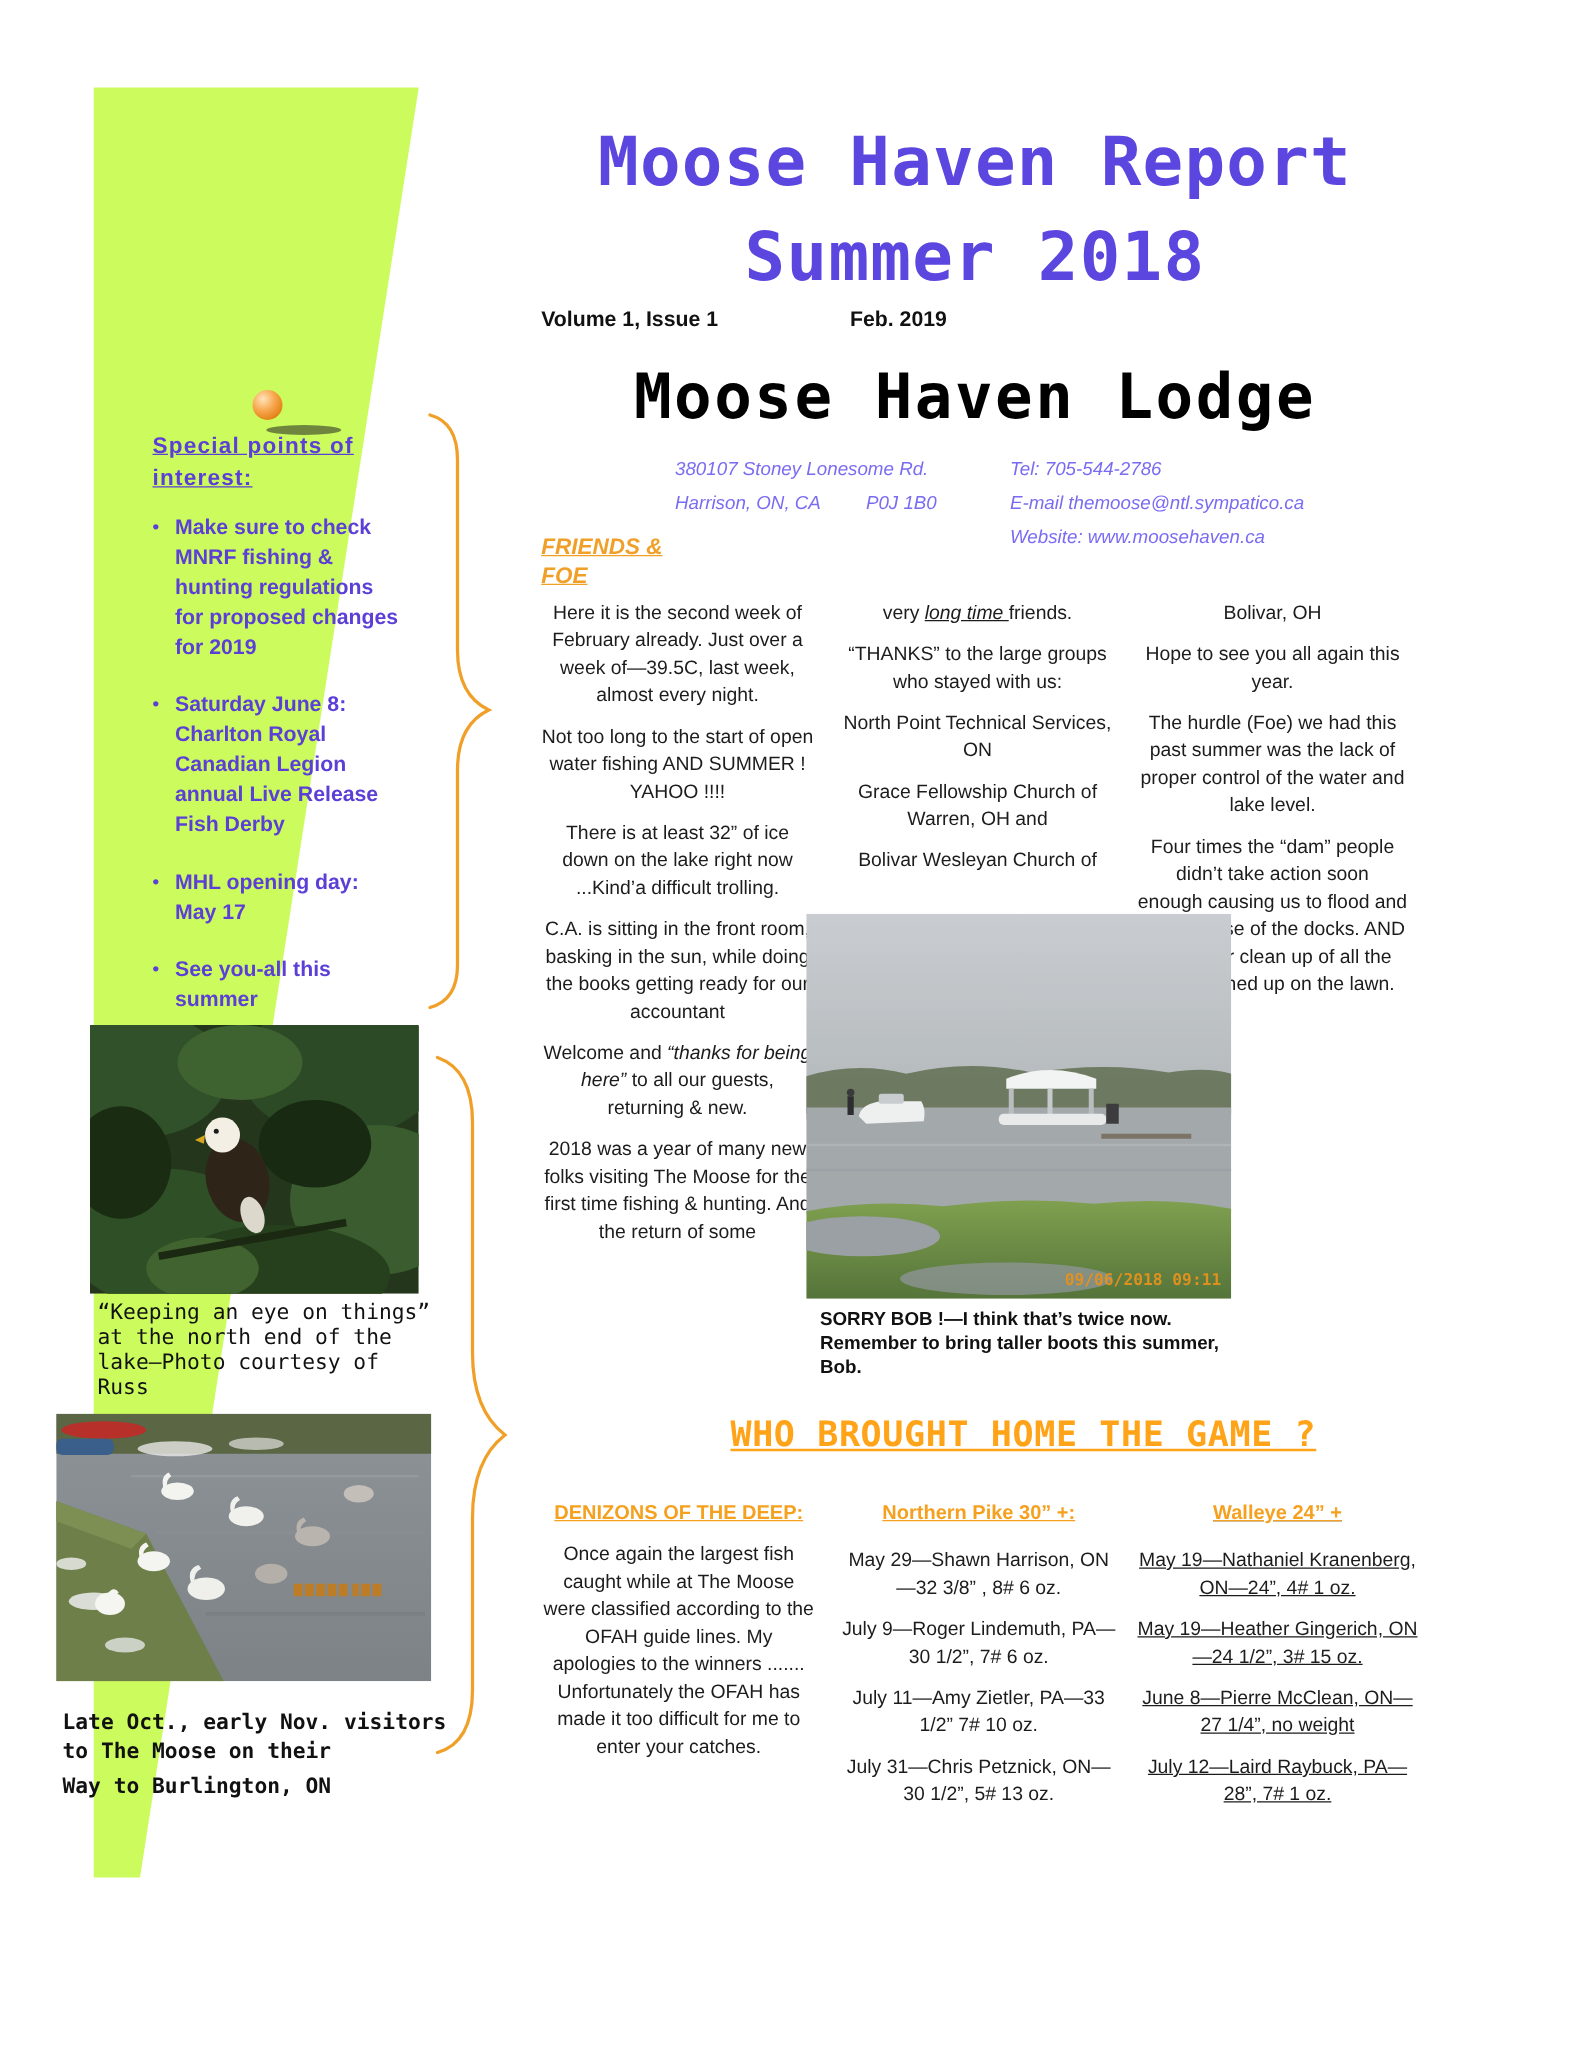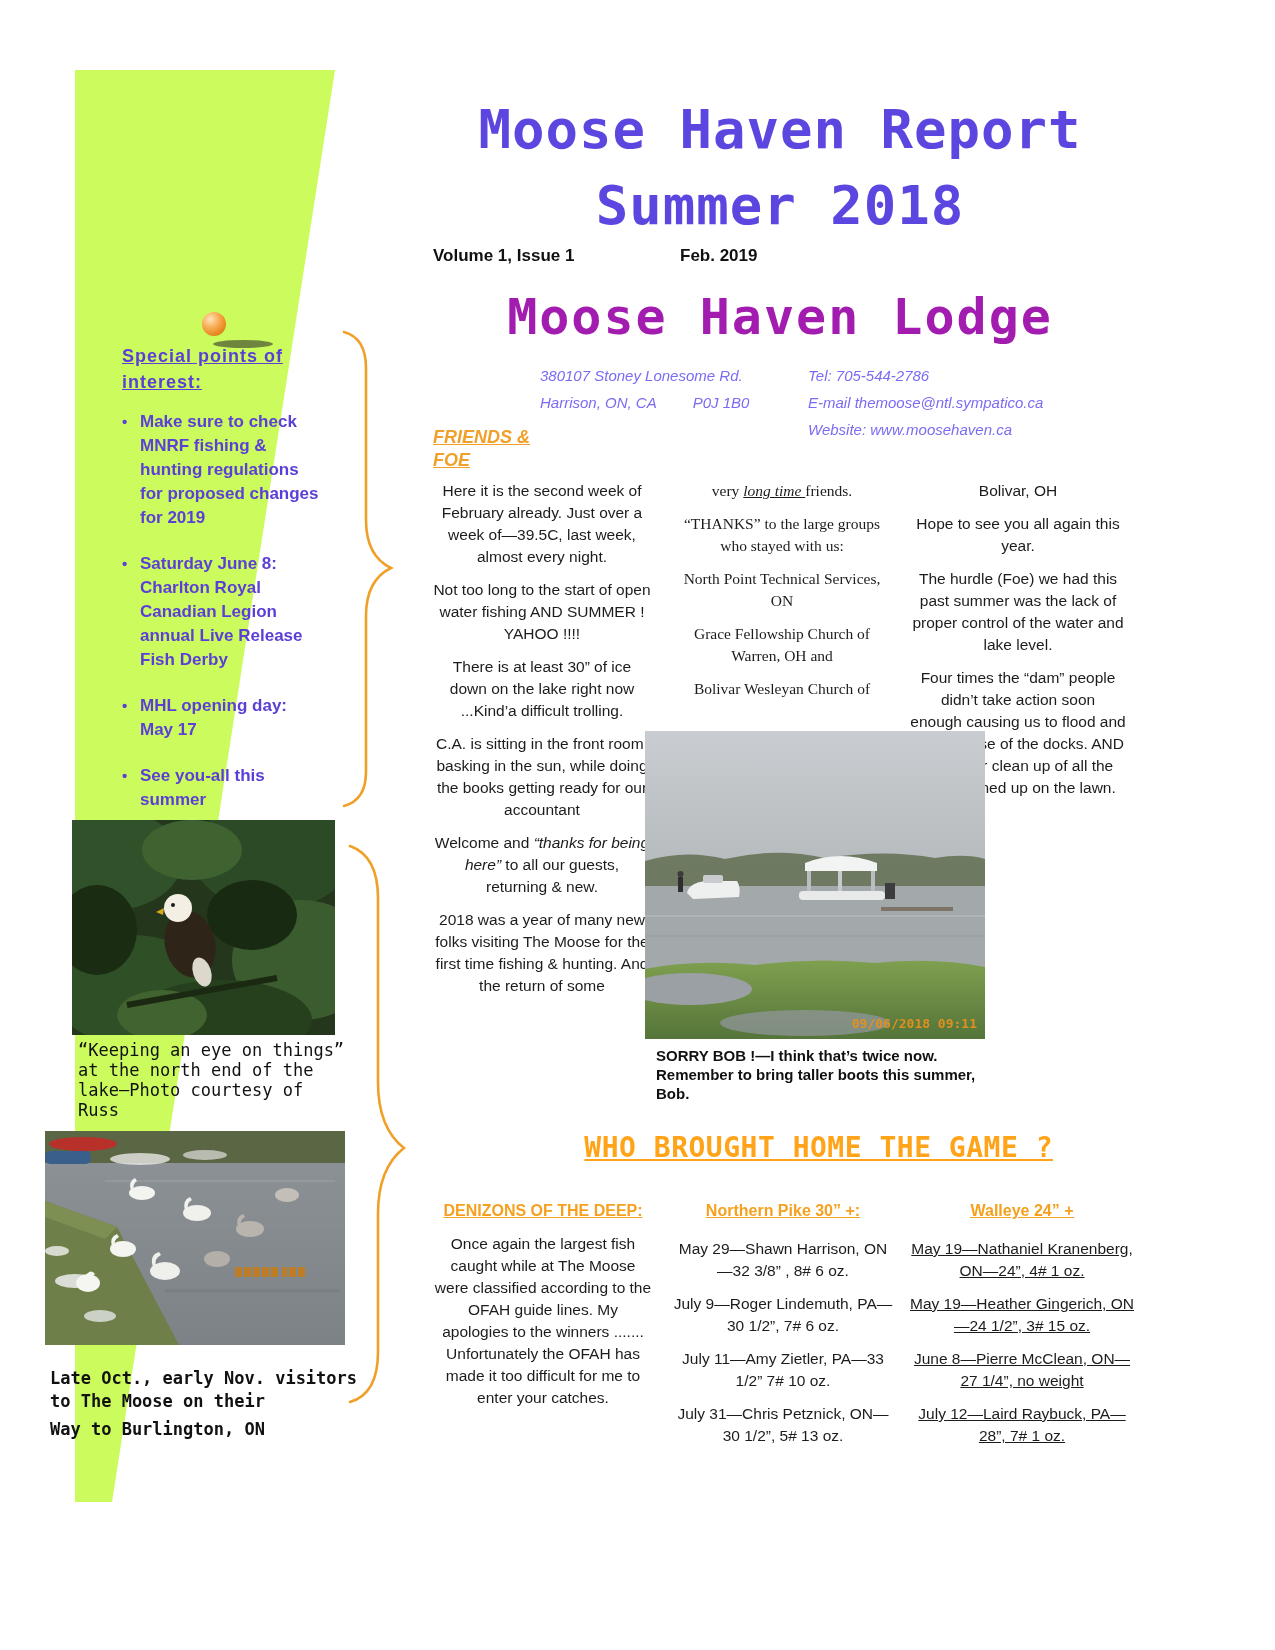--- a/index.html
+++ b/index.html
@@ -13,21 +13,21 @@
   .masthead { left:420px; top:92px; width:720px; text-align:center; }
   .masthead .t1, .masthead .t2 {
     font-family:"DejaVu Sans Mono", monospace; font-weight:bold;
     color:#5b47e0; font-size:54px; line-height:76px; letter-spacing:1px;
   }
   .volrow { left:433px; top:246px; width:707px; font-weight:bold; font-size:17px; color:#111; }
   .volrow .date { position:absolute; left:247px; top:0; }
   .lodge-name {
     left:420px; top:288px; width:720px; text-align:center;
     font-family:"DejaVu Sans Mono", monospace; font-weight:bold;
-    color:#a21caf; font-size:50px; letter-spacing:2px;
+    color:#000000; font-size:50px; letter-spacing:2px;
   }
   .addr { font-size:15px; line-height:27px; color:#7a6cf2;font-style:italic; }
   .addr-left  { left:540px; top:362px; width:270px; }
   .addr-right { left:808px; top:362px; width:330px; }
   .addr .postal { margin-left:36px; }
   
   .sp-heading {
     left:122px; top:343px; width:190px; font-size:18px; font-weight:bold;
     color:#5b3fd6; text-decoration:underline; line-height:26px; letter-spacing:1px;
   }
@@ -36,21 +36,21 @@
              font-size:17px; line-height:24px; }
   .sp-item .dot { width:18px; flex:0 0 18px; font-size:15px; }
   
   .ff-head {
     left:433px; top:426px; width:120px; color:#f0a028; font-weight:bold;
     font-style:italic; font-size:18px; line-height:23px; text-decoration:underline;
   }
   .col { font-size:15.5px; line-height:22px; }
   .col p { margin:0 0 11px 0;text-align:center; }
   .col1 { left:433px; top:480px; width:218px; }
-  .col2 { left:673px; top:480px; width:218px;font-family:Liberation Serif, serif; }
+  .col2 { left:673px; top:480px; width:218px; }
   .col3 { left:908px; top:480px; width:220px; }
   .wrap-b { margin-left:95px; }
   em.q { font-style:italic; }
   em.u { font-style:italic; text-decoration:underline; }
   
   .photo { display:block; }
   .flood-photo { left:645px; top:731px; }
   .flood-cap { left:656px; top:1046px; width:334px; font-weight:bold;
                font-size:15px; line-height:19px; color:#111; }
   .eagle-photo { left:72px; top:820px; }
@@ -206,21 +206,21 @@
 <div class="abs z1 swans-cap">
   <div>Late Oct., early Nov. visitors to The Moose on their</div>
   <div class="l2">Way to Burlington, ON</div>
 </div>
 
 <div class="abs z1 ff-head">FRIENDS &amp; FOE</div>
 
 <div class="abs z1 col col1">
   <p>Here it is the second week of February already. Just over a week of—39.5C, last week, almost every night.</p>
   <p>Not too long to the start of open water fishing AND SUMMER ! YAHOO !!!!</p>
-  <p>There is at least 30” of ice down on the lake right now ...Kind’a difficult trolling.</p>
+  <p>There is at least 32” of ice down on the lake right now ...Kind’a difficult trolling.</p>
   <p>C.A. is sitting in the front room, basking in the sun, while doing the books getting ready for our accountant</p>
   <p><span>Welcome and </span><em class="q">“thanks for being here”</em><span> to all our guests, returning &amp; new.</span></p>
   <p>2018 was a year of many new folks visiting The Moose for the first time fishing &amp; hunting. And the return of some</p>
 </div>
 
 <div class="abs z1 col col2">
   <p><span>very </span><em class="u">long time </em><span>friends.</span></p>
   <p>“THANKS” to the large groups who stayed with us:</p>
   <p>North Point Technical Services, ON</p>
   <p>Grace Fellowship Church of Warren, OH and</p>

